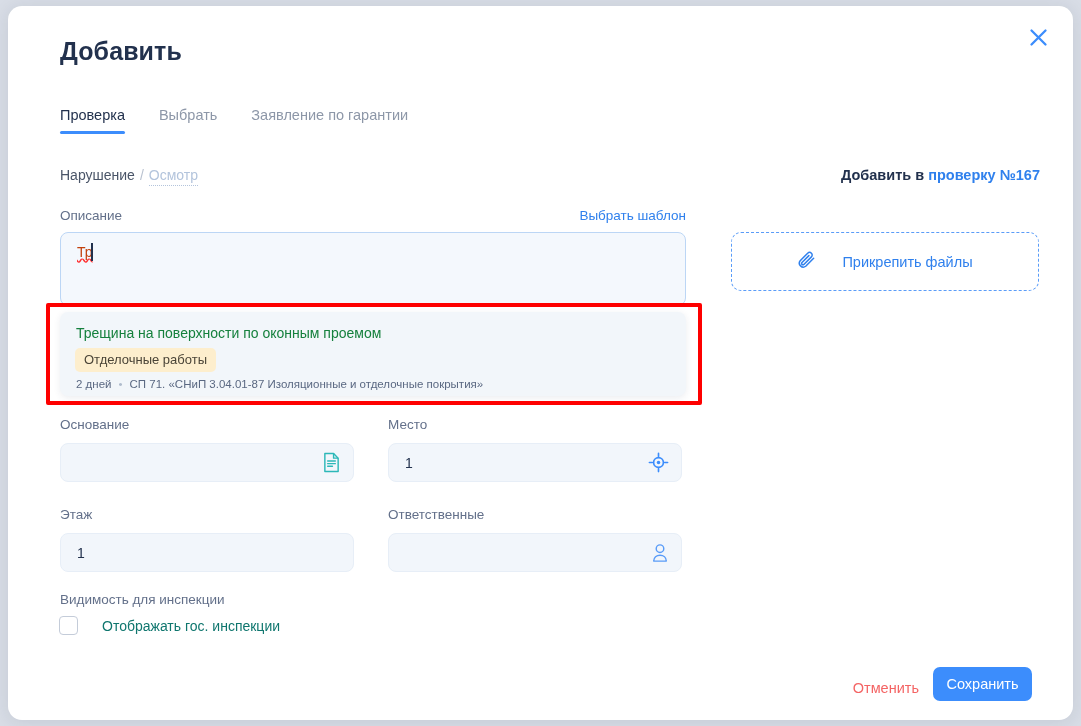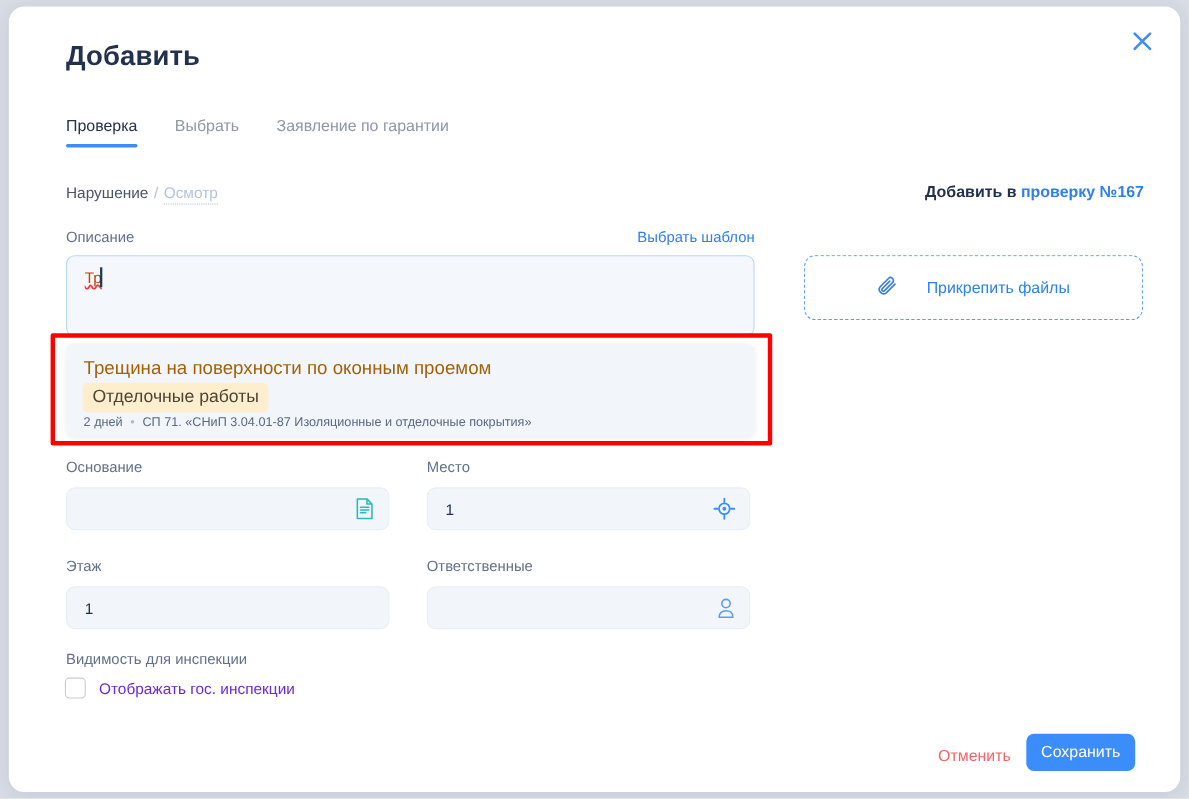--- a/index.html
+++ b/index.html
@@ -141,29 +141,29 @@
     width: 626px; height: 84px;
     background: #f2f6fa;
     border-radius: 8px;
     box-shadow: 0 2px 7px rgba(40,60,90,0.09);
     z-index: 5;
     cursor: pointer;
   }
   .sg-title {
     position: absolute;
     left: 16px; top: 13px;
-    font-size: 17px;
-    color: #a16207;
+    font-size: 14px;
+    color: #15803d;
   }
   .sg-tag {
     position: absolute;
     left: 15px; top: 36px;
     background: #fdeecd;
     color: #4a4437;
-    font-size: 16px;
+    font-size: 13px;
     padding: 4px 9px 5px;
     border-radius: 5px;
   }
   .sg-meta {
     position: absolute;
     left: 16px; top: 66px;
     font-size: 11.5px;
     color: #5a6882;
     display: flex;
     gap: 7px;
@@ -236,21 +236,21 @@
     align-items: center;
     gap: 12px;
     cursor: pointer;
   }
   .chkbox {
     width: 19px; height: 19px;
     border: 1.3px solid #c4ccd9;
     border-radius: 4px;
     background: #fff;
   }
-  .chk-label { font-size: 14px; color: #6d28d9; }
+  .chk-label { font-size: 14px; color: #0f766e; margin-left: 12px; }
   
   .cancel-btn {
     position: absolute;
     right: 150px; top: 668px;
     font-size: 14.5px;
     color: #f46464;
     background: none;
     border: none;
     cursor: pointer;
     font-family: inherit;

